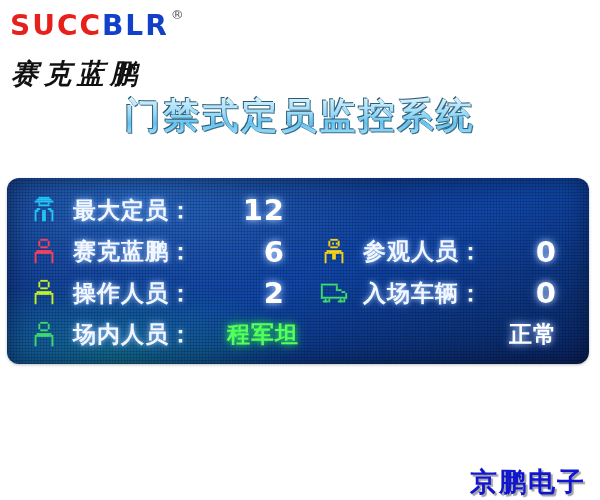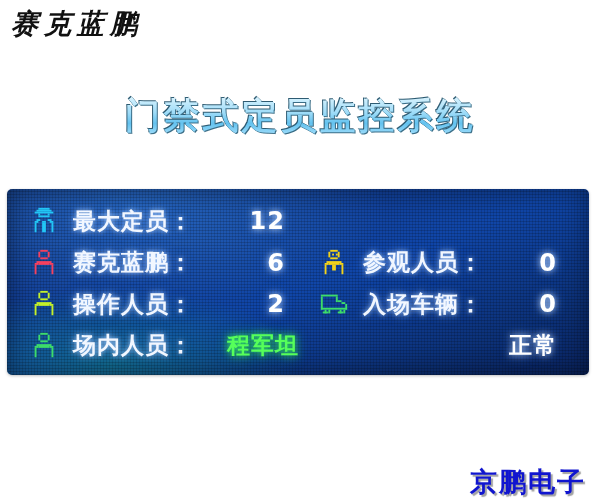--- a/index.html
+++ b/index.html
@@ -39,28 +39,28 @@
     font-size: 13px;
     font-weight: 400;
     vertical-align: super;
     color: #555;
     letter-spacing: 0;
     margin-left: 2px;
     position: relative;
     top: -6px;
   }
   #brand-cn {
-    font-family: Liberation Sans, sans-serif;
+    font-family: Liberation Mono, monospace;
     font-size: 27px;
     font-weight: 700;
     font-style: italic;
     color: #111111;
     letter-spacing: 6px;
     line-height: 34px;
-    margin-top: 0;
+    margin-top: 18px;
     padding-left: 3px;
     white-space: nowrap;
     transform: scaleY(1.02);
     transform-origin: left top;
   }
 
   
   #page-title {
     position: absolute;
     left: 0;
@@ -80,28 +80,27 @@
     filter: drop-shadow(1.5px 1.5px 0px #3a6d86) drop-shadow(-0.8px -0.8px 0px #2e5b72);
   }
 
   
   #led-panel {
     position: absolute;
     left: 7px;
     top: 178px;
     width: 582px;
     height: 186px;
-    border-radius: 5px;
+    border-radius: 12px;
     background:
       radial-gradient(ellipse 70% 90% at 22% 10%, rgba(40,105,195,0.95) 0%, rgba(18,58,140,0.0) 62%),
       radial-gradient(ellipse 55% 70% at 18% 95%, rgba(22,140,130,0.55) 0%, rgba(18,58,140,0.0) 60%),
       linear-gradient(160deg, #0d2f7a 0%, #123f96 28%, #1046a8 52%, #0c3178 82%, #0a2461 100%);
     box-shadow: inset 0 0 26px rgba(0,0,0,0.45), 0 1px 3px rgba(0,0,0,0.25);
     overflow: hidden;
-    margin-top: 11px;
   }
   
   #led-grid {
     position: absolute;
     inset: 0;
     background-image:
       repeating-linear-gradient(0deg, rgba(0,0,0,0.17) 0px, rgba(0,0,0,0.17) 1px, rgba(0,0,0,0) 1px, rgba(0,0,0,0) 3px),
       repeating-linear-gradient(90deg, rgba(0,0,0,0.13) 0px, rgba(0,0,0,0.13) 1px, rgba(0,0,0,0) 1px, rgba(0,0,0,0) 3px);
     pointer-events: none;
   }
@@ -140,21 +139,21 @@
     font-weight: 700;
     color: #f2f7ff;
     letter-spacing: 1px;
     white-space: nowrap;
     text-shadow: 0 0 5px rgba(175,210,255,0.85), 0 0 11px rgba(120,170,255,0.5);
   }
   .led-value {
     margin-left: auto;
     margin-right: 22px;
     font-family: "DejaVu Sans", "Liberation Sans", sans-serif;
-    font-size: 24px;
+    font-size: 29px;
     font-weight: 700;
     color: #ffffff;
     letter-spacing: 1px;
     text-shadow: 0 0 6px rgba(185,215,255,0.9), 0 0 12px rgba(120,170,255,0.55);
   }
   
   .names-wrap {
     display: flex;
     align-items: center;
     gap: 32px;
@@ -192,20 +191,21 @@
     letter-spacing: 2px;
     color: #1015cf;
     white-space: nowrap;
     text-shadow: 2px 2px 1px rgba(130,130,130,0.75);
   }
 </style>
 </head>
 <body>
 
 <div id="brand-logo">
+  <div id="brand-wordmark"><span class="wm-red">SUCC</span><span class="wm-blue">BLR</span><span id="brand-reg">®</span></div>
   <div id="brand-cn">赛克蓝鹏</div>
 </div>
 
 <div id="page-title">门禁式定员监控系统</div>
 
 <div id="led-panel">
   <div id="led-grid"></div>
   <div id="led-rows">
 
     <div class="led-row">

